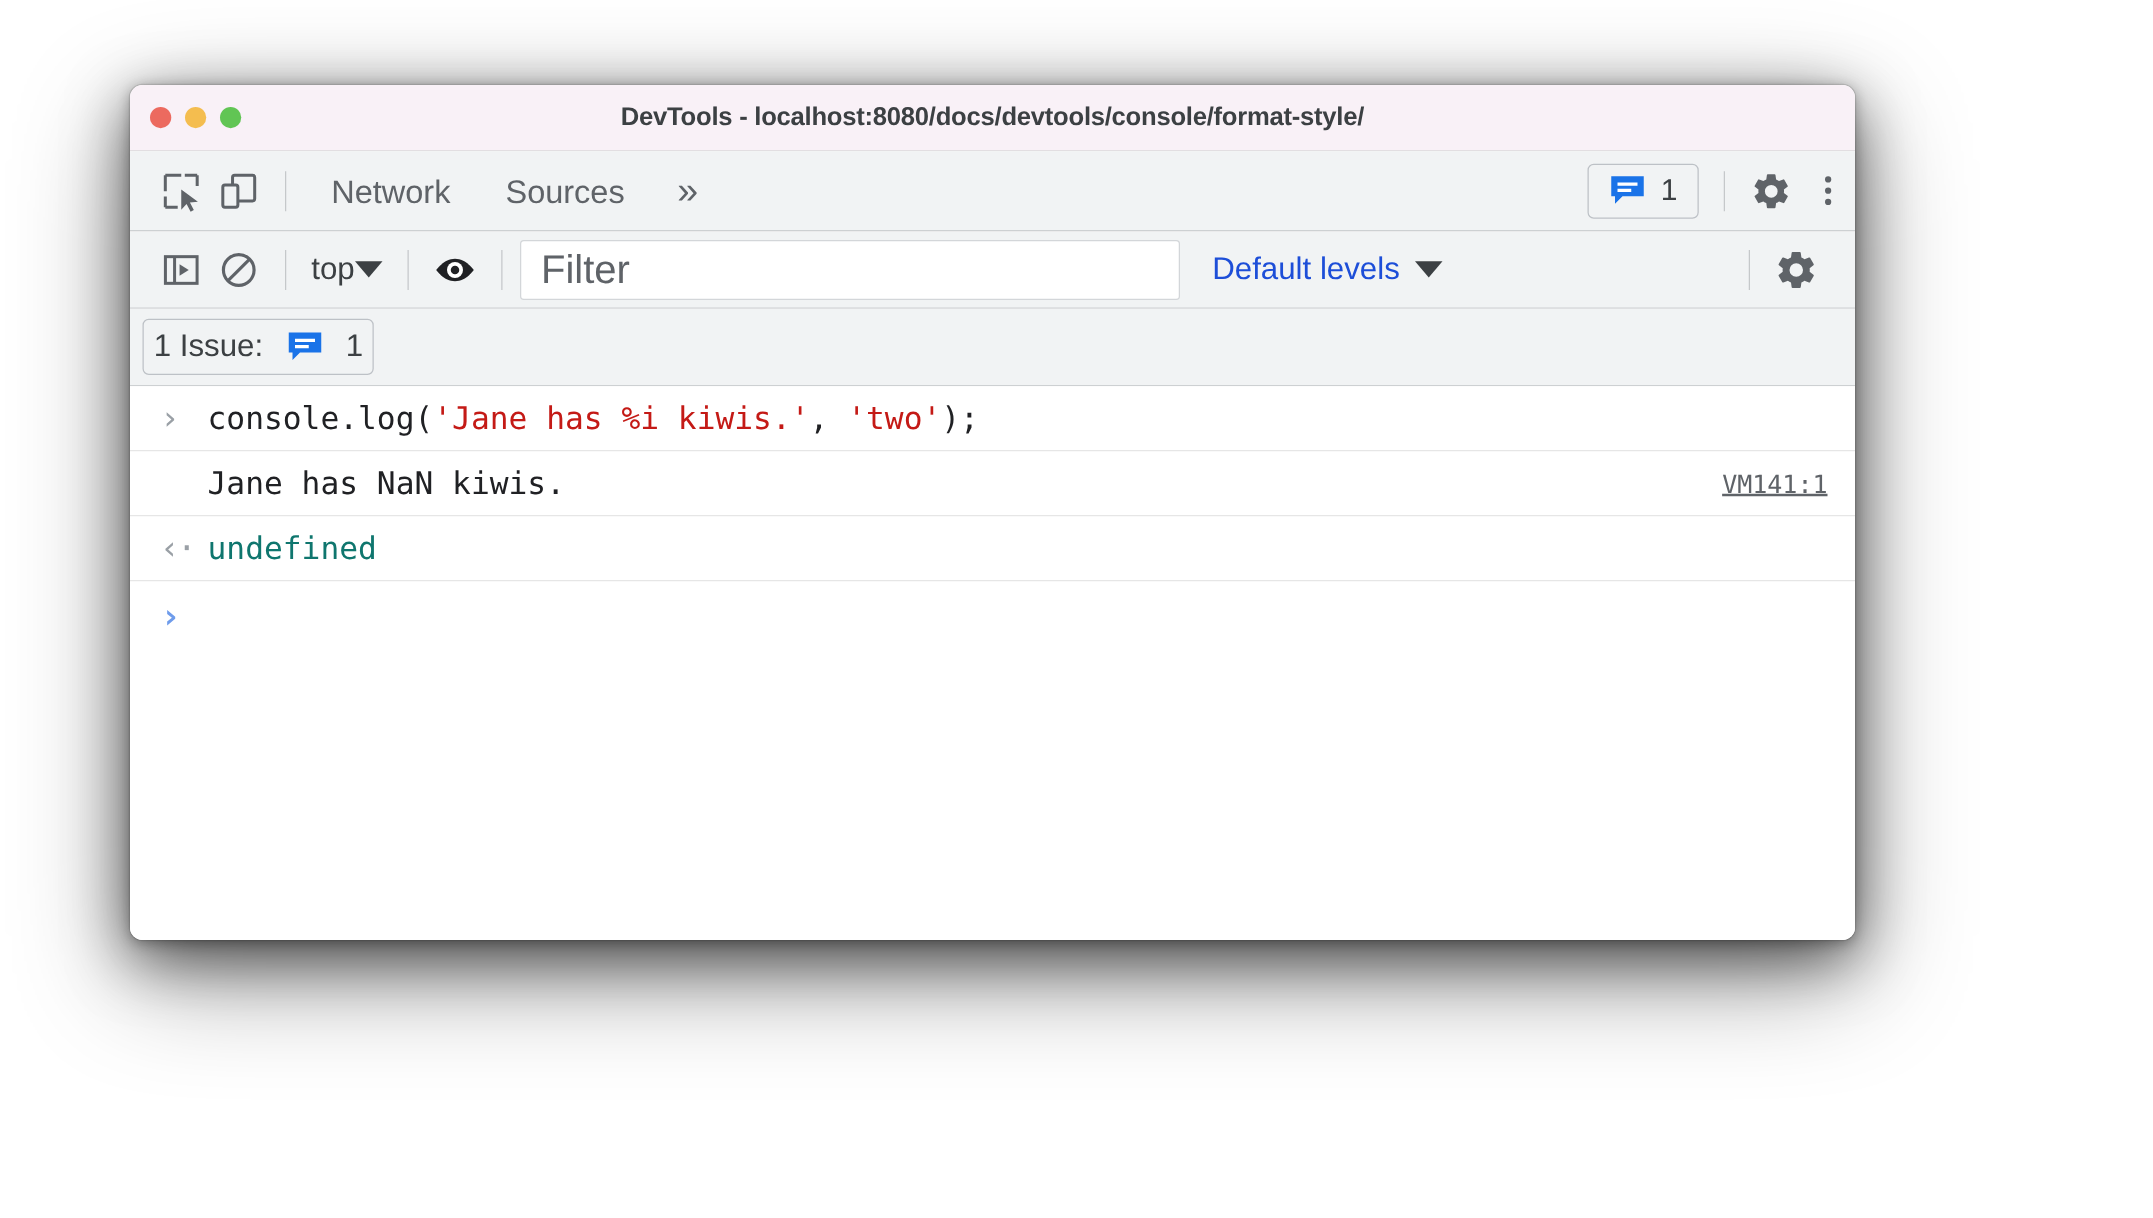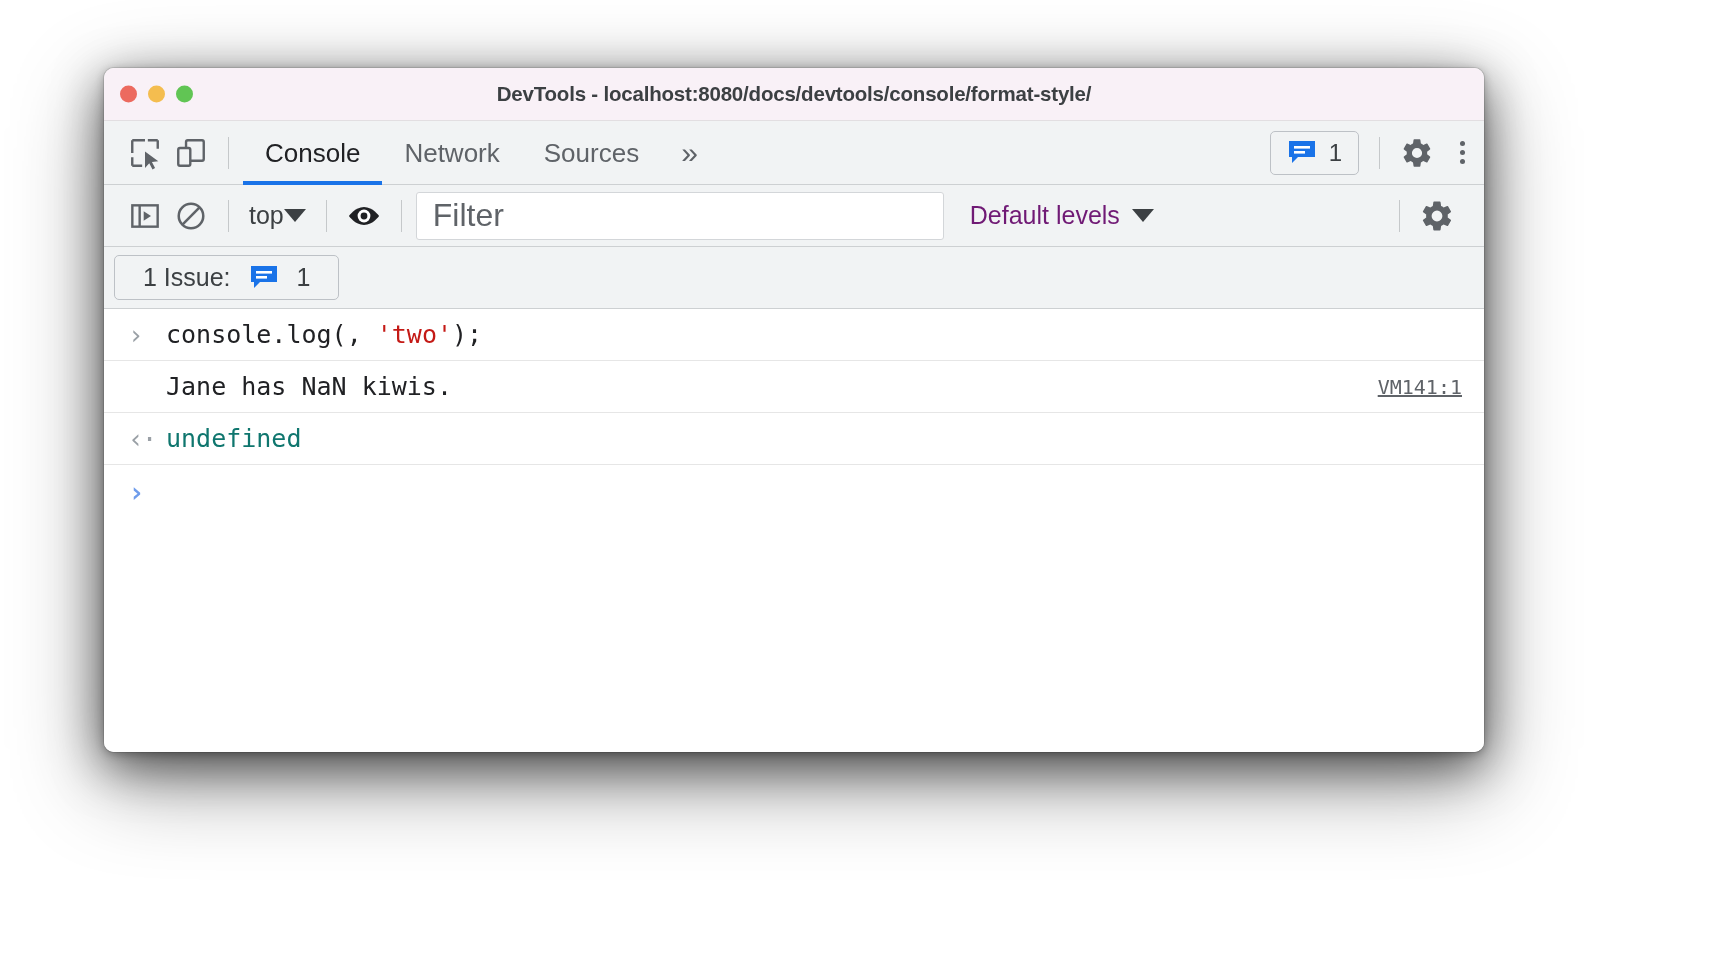--- a/index.html
+++ b/index.html
@@ -215,21 +215,21 @@
     box-sizing: border-box;
     font-family: Liberation Sans, sans-serif;
     outline: none;
   }
   .filter-input::placeholder { color: #5f6368; opacity: 1; }
   .levels-select {
     display: flex;
     align-items: center;
     gap: 12px;
     font-size: 25px;
-    color: #701a75;
+    color: #1d4ed8;
     margin-left: 26px;
     flex: 0 0 auto;
     white-space: nowrap;
   }
 
   
   .issues-bar {
     height: 62px;
     min-height: 62px;
     background: #f1f3f4;
@@ -238,21 +238,21 @@
     align-items: center;
     padding-left: 10px;
     box-sizing: border-box;
   }
   .issue-chip {
     display: flex;
     align-items: center;
     gap: 18px;
     border: 1px solid #bdc1c6;
     border-radius: 5px;
-    padding: 7px 28px;
+    padding: 7px 8px;
     background: #f1f3f4;
   }
   .issue-chip-text {
     font-size: 25px;
     color: #3c4043;
     white-space: nowrap;
   }
 
   
   .console-body {
@@ -345,21 +345,20 @@
 
       <div class="tool-icon-btn">
         <svg width="34" height="34" viewBox="0 0 24 24" fill="none">
           <rect x="8.5" y="3" width="12.5" height="14.5" rx="1.2" stroke="#5f6368" stroke-width="1.7"></rect>
           <rect x="3" y="8.5" width="8.5" height="12.5" rx="1.2" fill="#f1f3f4" stroke="#5f6368" stroke-width="1.7"></rect>
         </svg>
       </div>
 
       <div class="vsep"></div>
 
-      <div class="tab selected">Console</div>
       <div class="tab">Network</div>
       <div class="tab">Sources</div>
 
       <div class="more-tabs">»</div>
 
       <div class="spacer"></div>
 
       <div class="issues-pill">
         <span class="msg-icon">
           <svg width="30" height="26" viewBox="0 0 30 26">
@@ -454,20 +453,21 @@
       </div>
     </div>
 
     <div class="console-body">
 
       <div class="console-row">
         <span class="row-gutter">
           <span class="chev-in">›</span>
         </span>
         <span class="code-text">console.log(</span>
+          <span class="code-str">'Jane has %i kiwis.'</span>
           <span class="code-text">, </span>
           <span class="code-str">'two'</span>
           <span class="code-text">);</span>
       </div>
 
       <div class="console-row">
         <span class="row-gutter"></span>
         <span class="out-text">Jane has NaN kiwis.</span>
         <a class="vm-link" href="#">VM141:1</a>
       </div>

